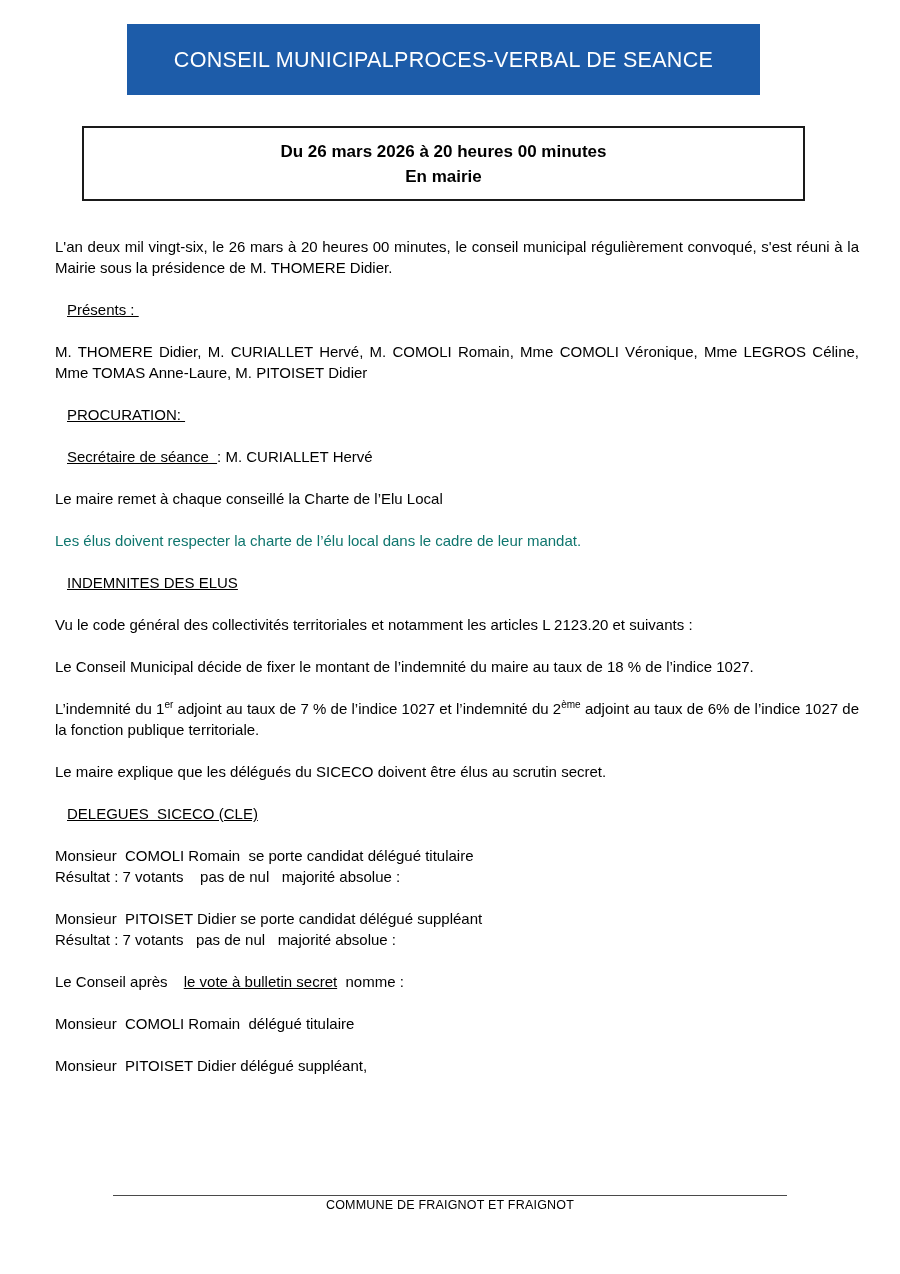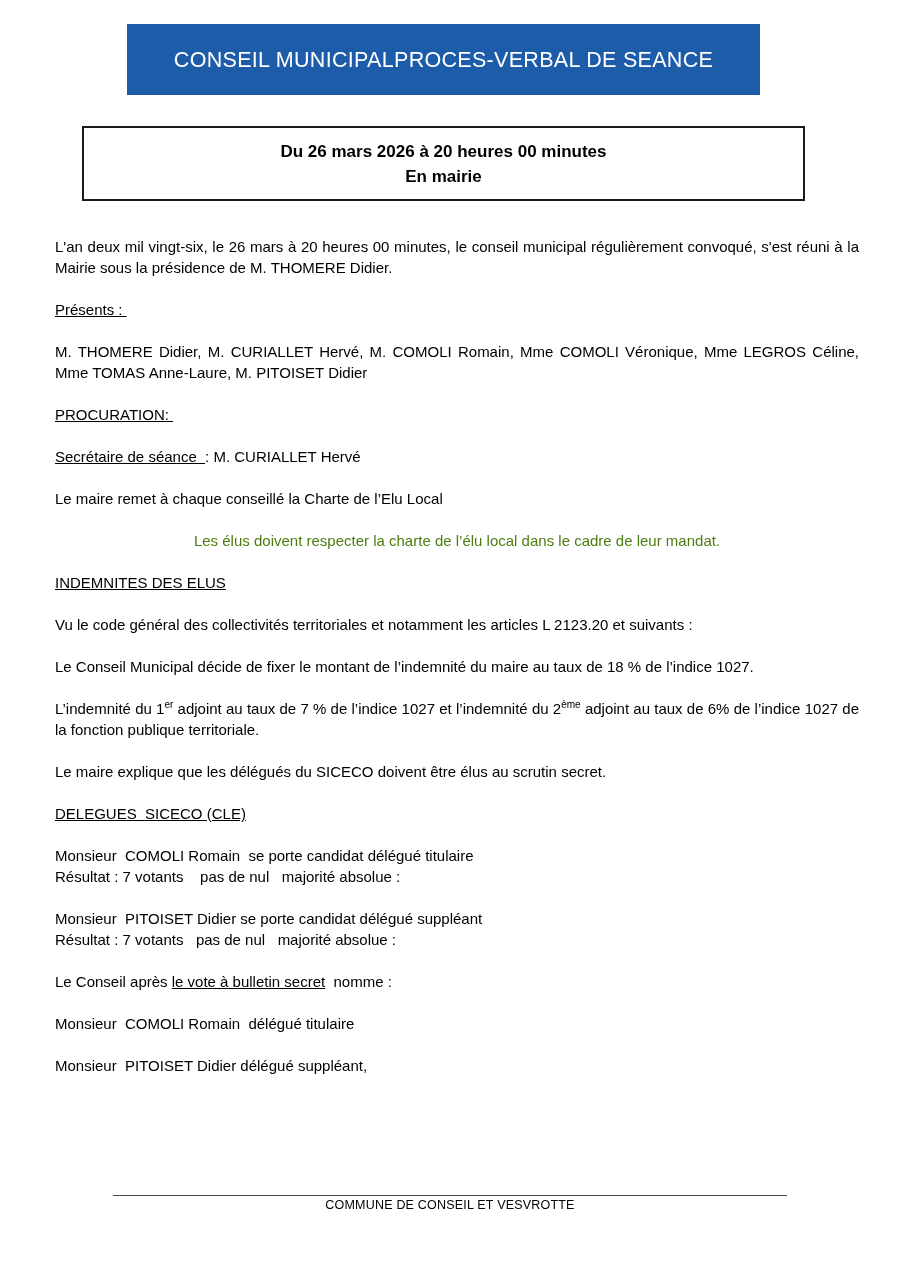--- a/index.html
+++ b/index.html
@@ -52,22 +52,22 @@
     top: 236px;
     width: 804px;
     font-size: 15px;
     line-height: 21px;
   }
   .doc p {
     margin: 0 0 21px 0;
     white-space: pre-wrap;
   }
   .just { text-align: justify; }
-  .u { text-decoration: underline; }
-  .grey { color: #4d7c0f; text-align: center; }
+  .u { text-decoration: underline; margin-left: 12px; }
+  .grey { color: #0f766e; }
   sup.sp {
     font-size: 10px;
     vertical-align: super;
     line-height: 0;
   }
   .footer {
     position: absolute;
     left: 0;
     top: 1195px;
     width: 900px;
@@ -137,16 +137,16 @@
     <p><span>Le Conseil après </span><span class="u">le vote à bulletin secret</span><span>  nomme :</span></p>
 
     <p>Monsieur  COMOLI Romain  délégué titulaire</p>
 
     <p>Monsieur  PITOISET Didier délégué suppléant,</p>
 
   </div>
 
   <div class="footer">
     <hr class="footer-rule">
-    <div class="footer-text">COMMUNE DE CONSEIL ET VESVROTTE</div>
+    <div class="footer-text">COMMUNE DE FRAIGNOT ET FRAIGNOT</div>
   </div>
 
 </div>
 
 </body></html>

